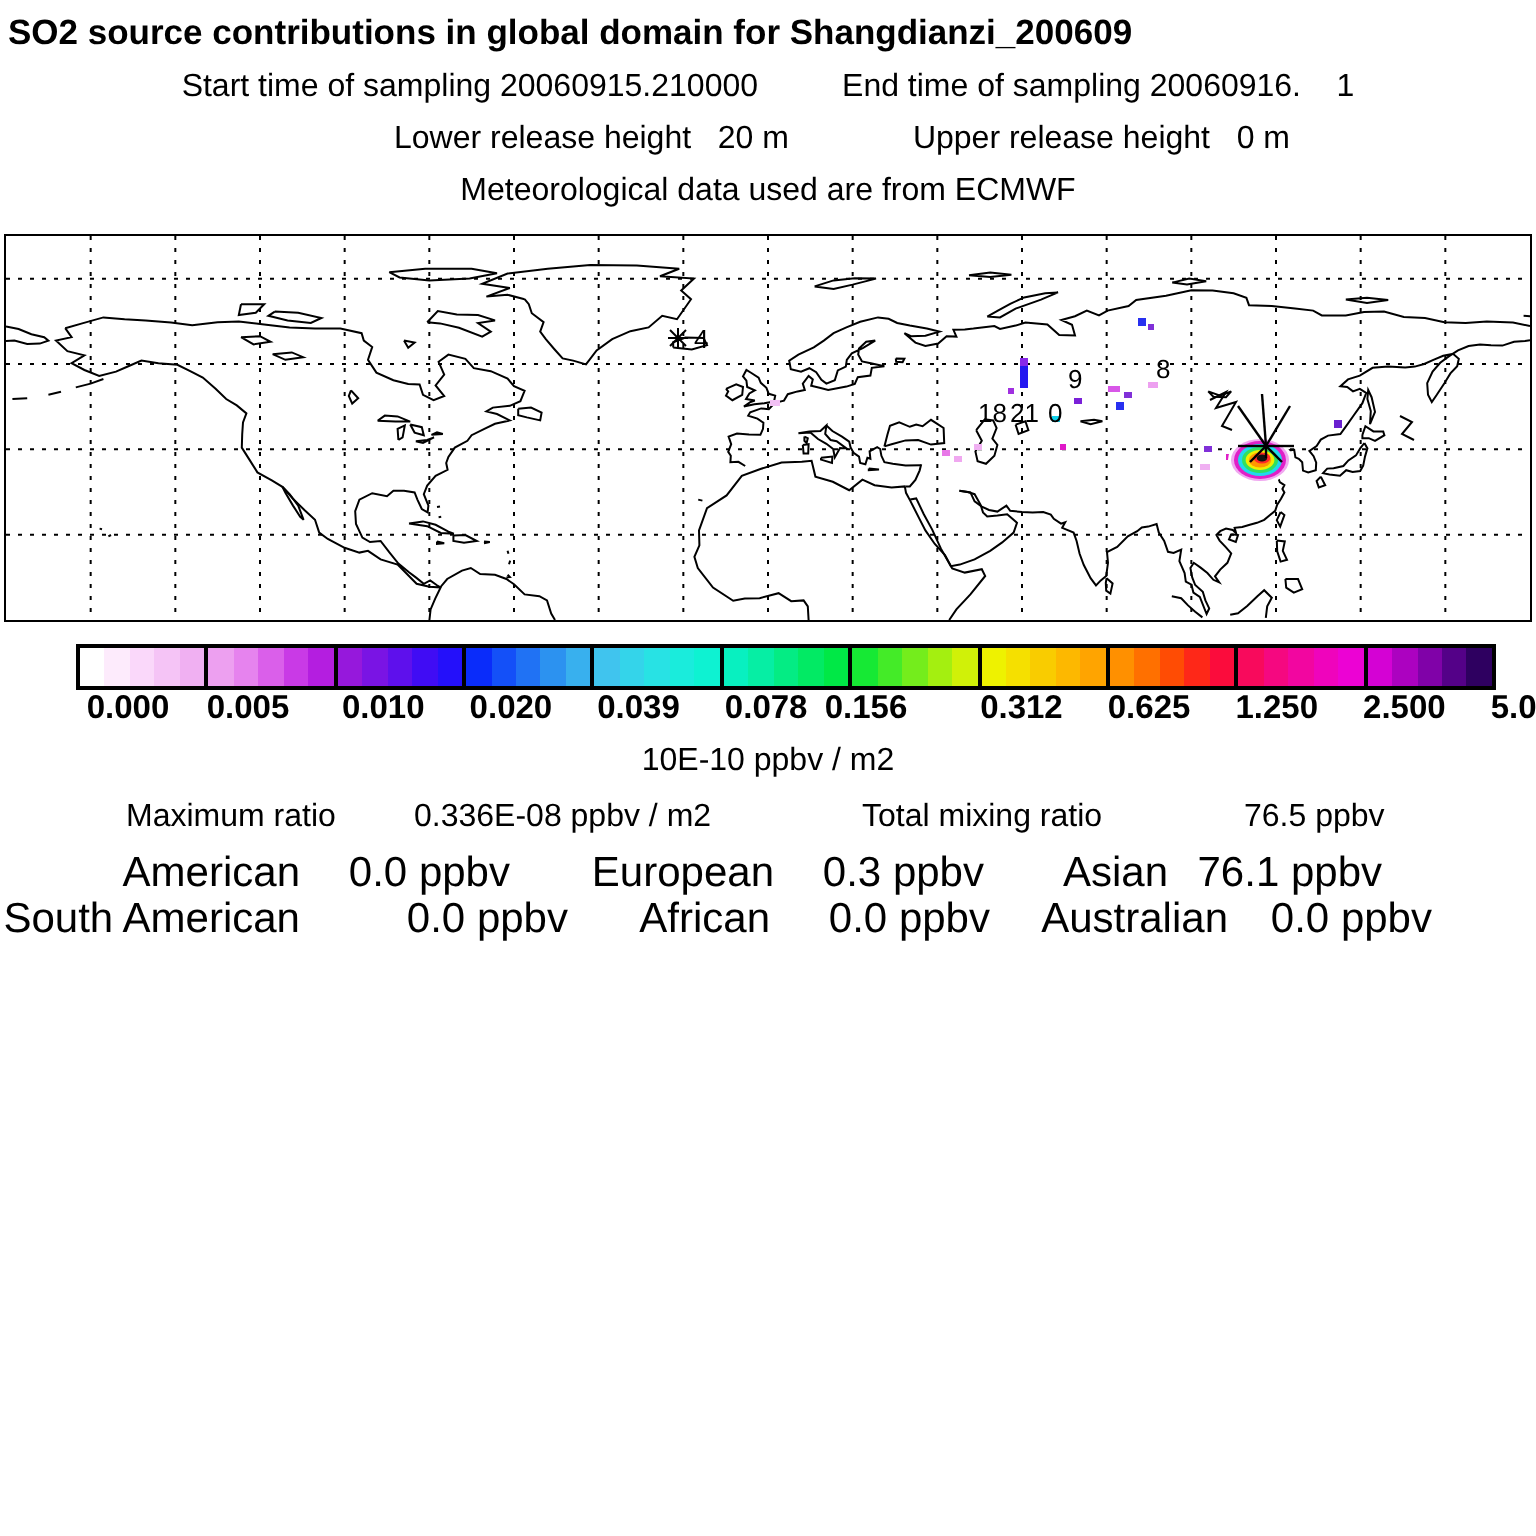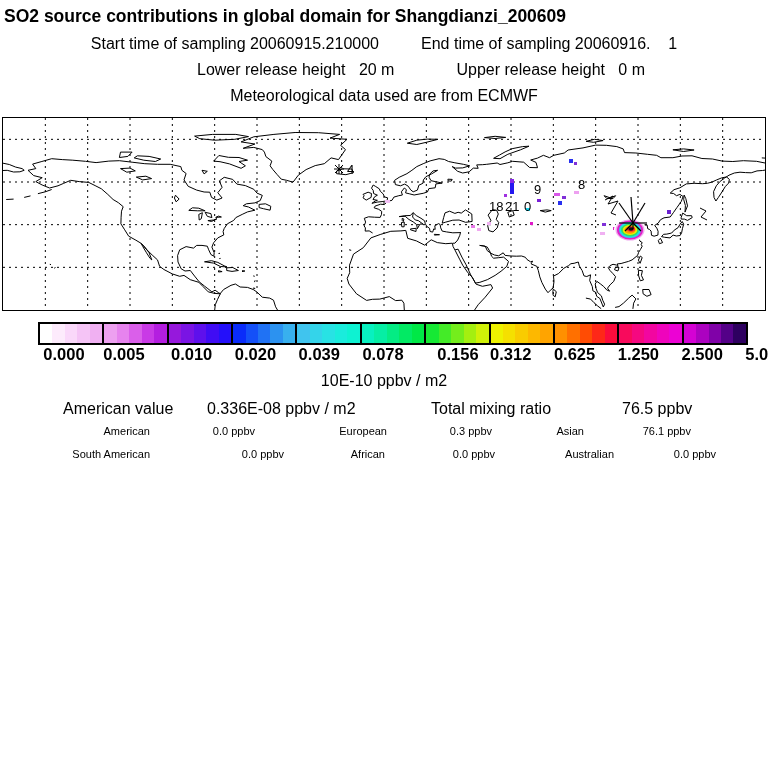--- a/index.html
+++ b/index.html
@@ -10,21 +10,21 @@
   #line2{top:35px;} #line3{top:61px;padding-left:37px;} #line4{top:87px;}
   .gap40{display:inline-block;width:42px;} .gap60{display:inline-block;width:62px;}
   #mapbox{left:2px;top:117px;width:762px;height:192px;border:1px solid #000;background:#fff;}
   #colorbar{left:38px;top:322px;width:706px;height:19px;border:2px solid #000;display:flex;}
   .cbseg{height:100%;display:flex;flex:1 1 0;}
   .cbseg + .cbseg{border-left:2px solid #000;}
   .cbcell{flex:1 1 0;height:100%;}
   .cblabel{top:345px;font-size:16.5px;font-weight:bold;transform:translateX(-50%);white-space:pre;margin-left:24px;}
   #units{left:0;width:768px;top:372px;text-align:center;font-size:16px;}
   .stat{top:400px;font-size:16px;white-space:pre;}
-  .rrow{font-size:11px;white-space:pre;}
+  .rrow{font-size:21px;white-space:pre;}
   svg text{font-family:"Liberation Sans","DejaVu Sans",sans-serif;}
 </style>
 </head>
 <body>
 
 <div class="abs" id="title">SO2 source contributions in global domain for Shangdianzi_200609</div>
 
 <div class="abs hline" id="line2"><span>Start time of sampling 20060915.210000</span><span class="gap40"></span><span>End time of sampling 20060916.    1</span></div>
 
 <div class="abs hline" id="line3"><span>Lower release height   20 m</span><span class="gap60"></span><span>Upper release height   0 m</span></div>
@@ -261,32 +261,32 @@
       <div class="cbcell" style="background: rgb(46, 0, 96);"></div>
     </div>
   </div>
 <div id="cblabels">
     <div class="abs cblabel" style="left: 40px;">0.000</div>
     <div class="abs cblabel" style="left: 100px; text-align: right;">0.005</div>
     <div class="abs cblabel" style="left: 167.636px;">0.010</div>
     <div class="abs cblabel" style="left: 231.455px;">0.020</div>
     <div class="abs cblabel" style="left: 295.273px;">0.039</div>
     <div class="abs cblabel" style="left: 359.091px;">0.078</div>
-    <div class="abs cblabel" style="left: 434px;">0.156</div>
+    <div class="abs cblabel" style="left: 409px;">0.156</div>
     <div class="abs cblabel" style="left: 486.727px;">0.312</div>
     <div class="abs cblabel" style="left: 550.545px;">0.625</div>
     <div class="abs cblabel" style="left: 614.364px;">1.250</div>
     <div class="abs cblabel" style="left: 678.182px;">2.500</div>
     <div class="abs cblabel" style="left: 742px;">5.000</div>
   </div>
 
 <div class="abs" id="units">10E-10 ppbv / m2</div>
 
 <div id="maxrow">
-    <div class="abs stat" style="left: 63px;">American value</div>
+    <div class="abs stat" style="left: 63px;">Maximum ratio</div>
     <div class="abs stat" style="left: 207px;">0.336E-08 ppbv / m2</div>
     <div class="abs stat" style="left: 431px;">Total mixing ratio</div>
     <div class="abs stat" style="left: 622px;">76.5 ppbv</div>
   </div>
 <div id="regionrows">
     <div class="abs rrow" style="top: 425px; right: 618px;">American</div>
     <div class="abs rrow" style="top: 425px; right: 513px;">0.0 ppbv</div>
     <div class="abs rrow" style="top: 425px; right: 381px;">European</div>
     <div class="abs rrow" style="top: 425px; right: 276px;">0.3 ppbv</div>
     <div class="abs rrow" style="top: 425px; right: 184px;">Asian</div>

